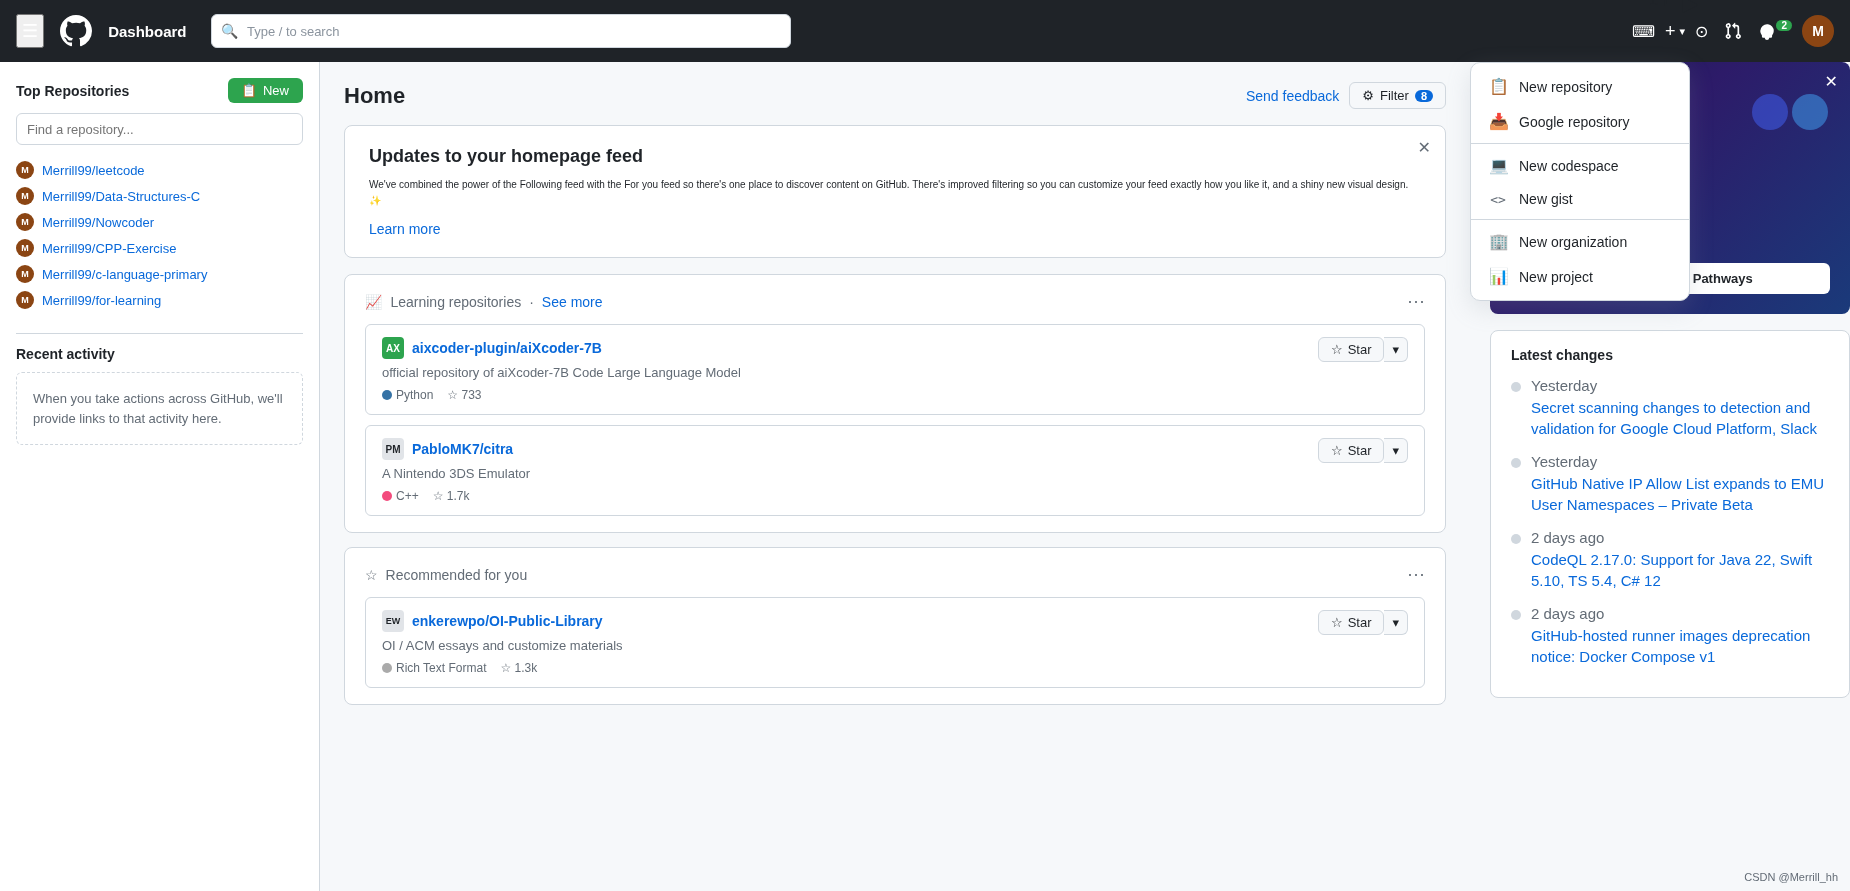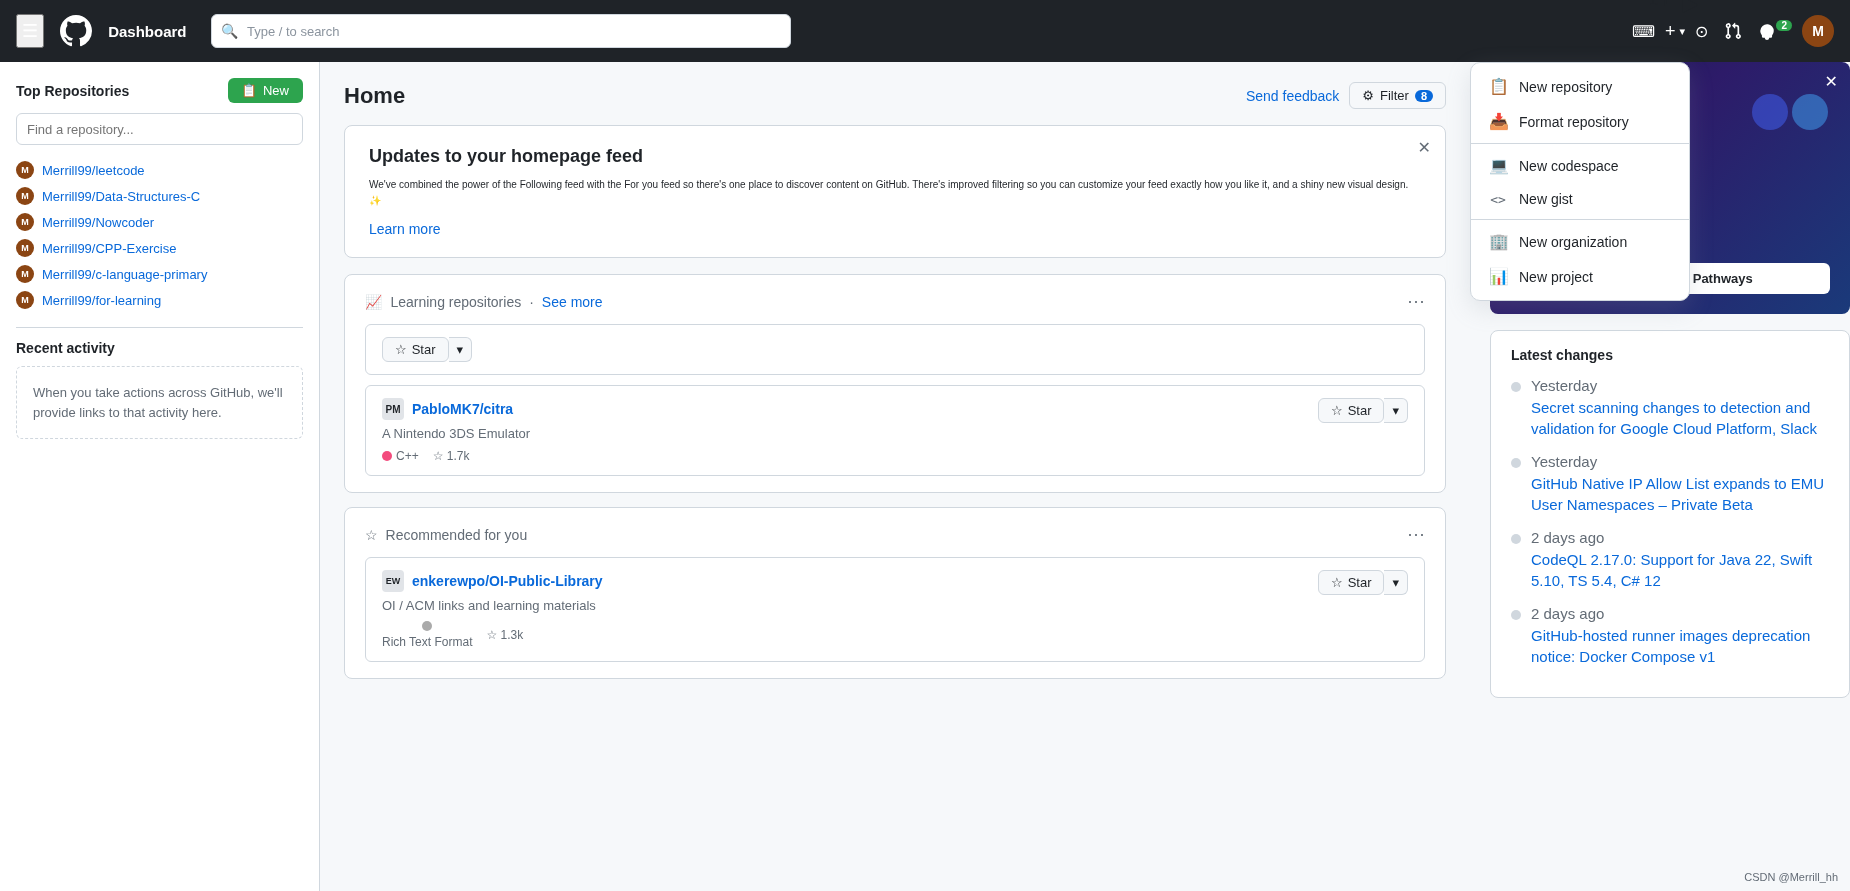--- a/index.html
+++ b/index.html
@@ -96,21 +96,21 @@
 
     
     .sidebar {
       width: 320px;
       min-width: 320px;
       background: #fff;
       border-right: 1px solid #d0d7de;
       padding: 16px;
       overflow-y: auto;
     }
-    .sidebar-top-repos { margin-bottom: 14px; }
+    .sidebar-top-repos { margin-bottom: 20px; }
     .sidebar-section-header {
       display: flex;
       align-items: center;
       justify-content: space-between;
       margin-bottom: 10px;
     }
     .sidebar-section-title { font-size: 14px; font-weight: 600; color: #1f2328; }
     .new-btn {
       background: #2da44e;
       color: #fff;
@@ -450,21 +450,21 @@
   </div>
 </nav>
 
 <div class="dropdown-menu">
   <div class="dropdown-item">
     <span class="dropdown-icon">📋</span>
     <span>New repository</span>
   </div>
   <div class="dropdown-item">
     <span class="dropdown-icon">📥</span>
-    <span>Format repository</span>
+    <span>Google repository</span>
   </div>
   <hr class="dropdown-divider">
   <div class="dropdown-item">
     <span class="dropdown-icon">💻</span>
     <span>New codespace</span>
   </div>
   <div class="dropdown-item">
     <span class="dropdown-icon" style="font-family:monospace;font-size:13px;">&lt;&gt;</span>
     <span>New gist</span>
   </div>
@@ -552,20 +552,34 @@
         <div class="feed-card-title-row">
           <span>📈</span>
           <span>Learning repositories</span>
           <span>·</span>
           <a class="feed-card-see-more">See more</a>
         </div>
         <span class="feed-card-more">···</span>
       </div>
 
       <div class="repo-entry">
+        <div class="repo-entry-left">
+          <div class="repo-entry-name">
+            <div class="repo-entry-avatar" style="background:#2da44e;color:#fff;font-size:10px;">AX</div>
+            <a class="repo-entry-link">aixcoder-plugin/aiXcoder-7B</a>
+          </div>
+          <p class="repo-entry-desc">official repository of aiXcoder-7B Code Large Language Model</p>
+          <div class="repo-entry-meta">
+            <span style="display:flex;align-items:center;gap:4px;">
+              <span class="lang-dot" style="background:#3572A5;"></span>
+              <span>Python</span>
+            </span>
+            <span>☆ 733</span>
+          </div>
+        </div>
         <div class="star-group">
           <button class="star-btn">
             <span>☆</span>
             <span>Star</span>
           </button>
           <button class="star-btn-caret">▾</button>
         </div>
       </div>
 
       <div class="repo-entry">
@@ -601,23 +615,23 @@
         </div>
         <span class="feed-card-more">···</span>
       </div>
 
       <div class="repo-entry">
         <div class="repo-entry-left">
           <div class="repo-entry-name">
             <div class="repo-entry-avatar" style="background:#e1e4e8;color:#1f2328;font-size:9px;">EW</div>
             <a class="repo-entry-link">enkerewpo/OI-Public-Library</a>
           </div>
-          <p class="repo-entry-desc">OI / ACM links and learning materials</p>
+          <p class="repo-entry-desc">OI / ACM essays and customize materials</p>
           <div class="repo-entry-meta">
-            <span style="display:flex;align-items:center;gap:4px;flex-direction:column;">
+            <span style="display:flex;align-items:center;gap:4px;">
               <span class="lang-dot" style="background:#aaa;"></span>
               <span>Rich Text Format</span>
             </span>
             <span>☆ 1.3k</span>
           </div>
         </div>
         <div class="star-group">
           <button class="star-btn">
             <span>☆</span>
             <span>Star</span>

